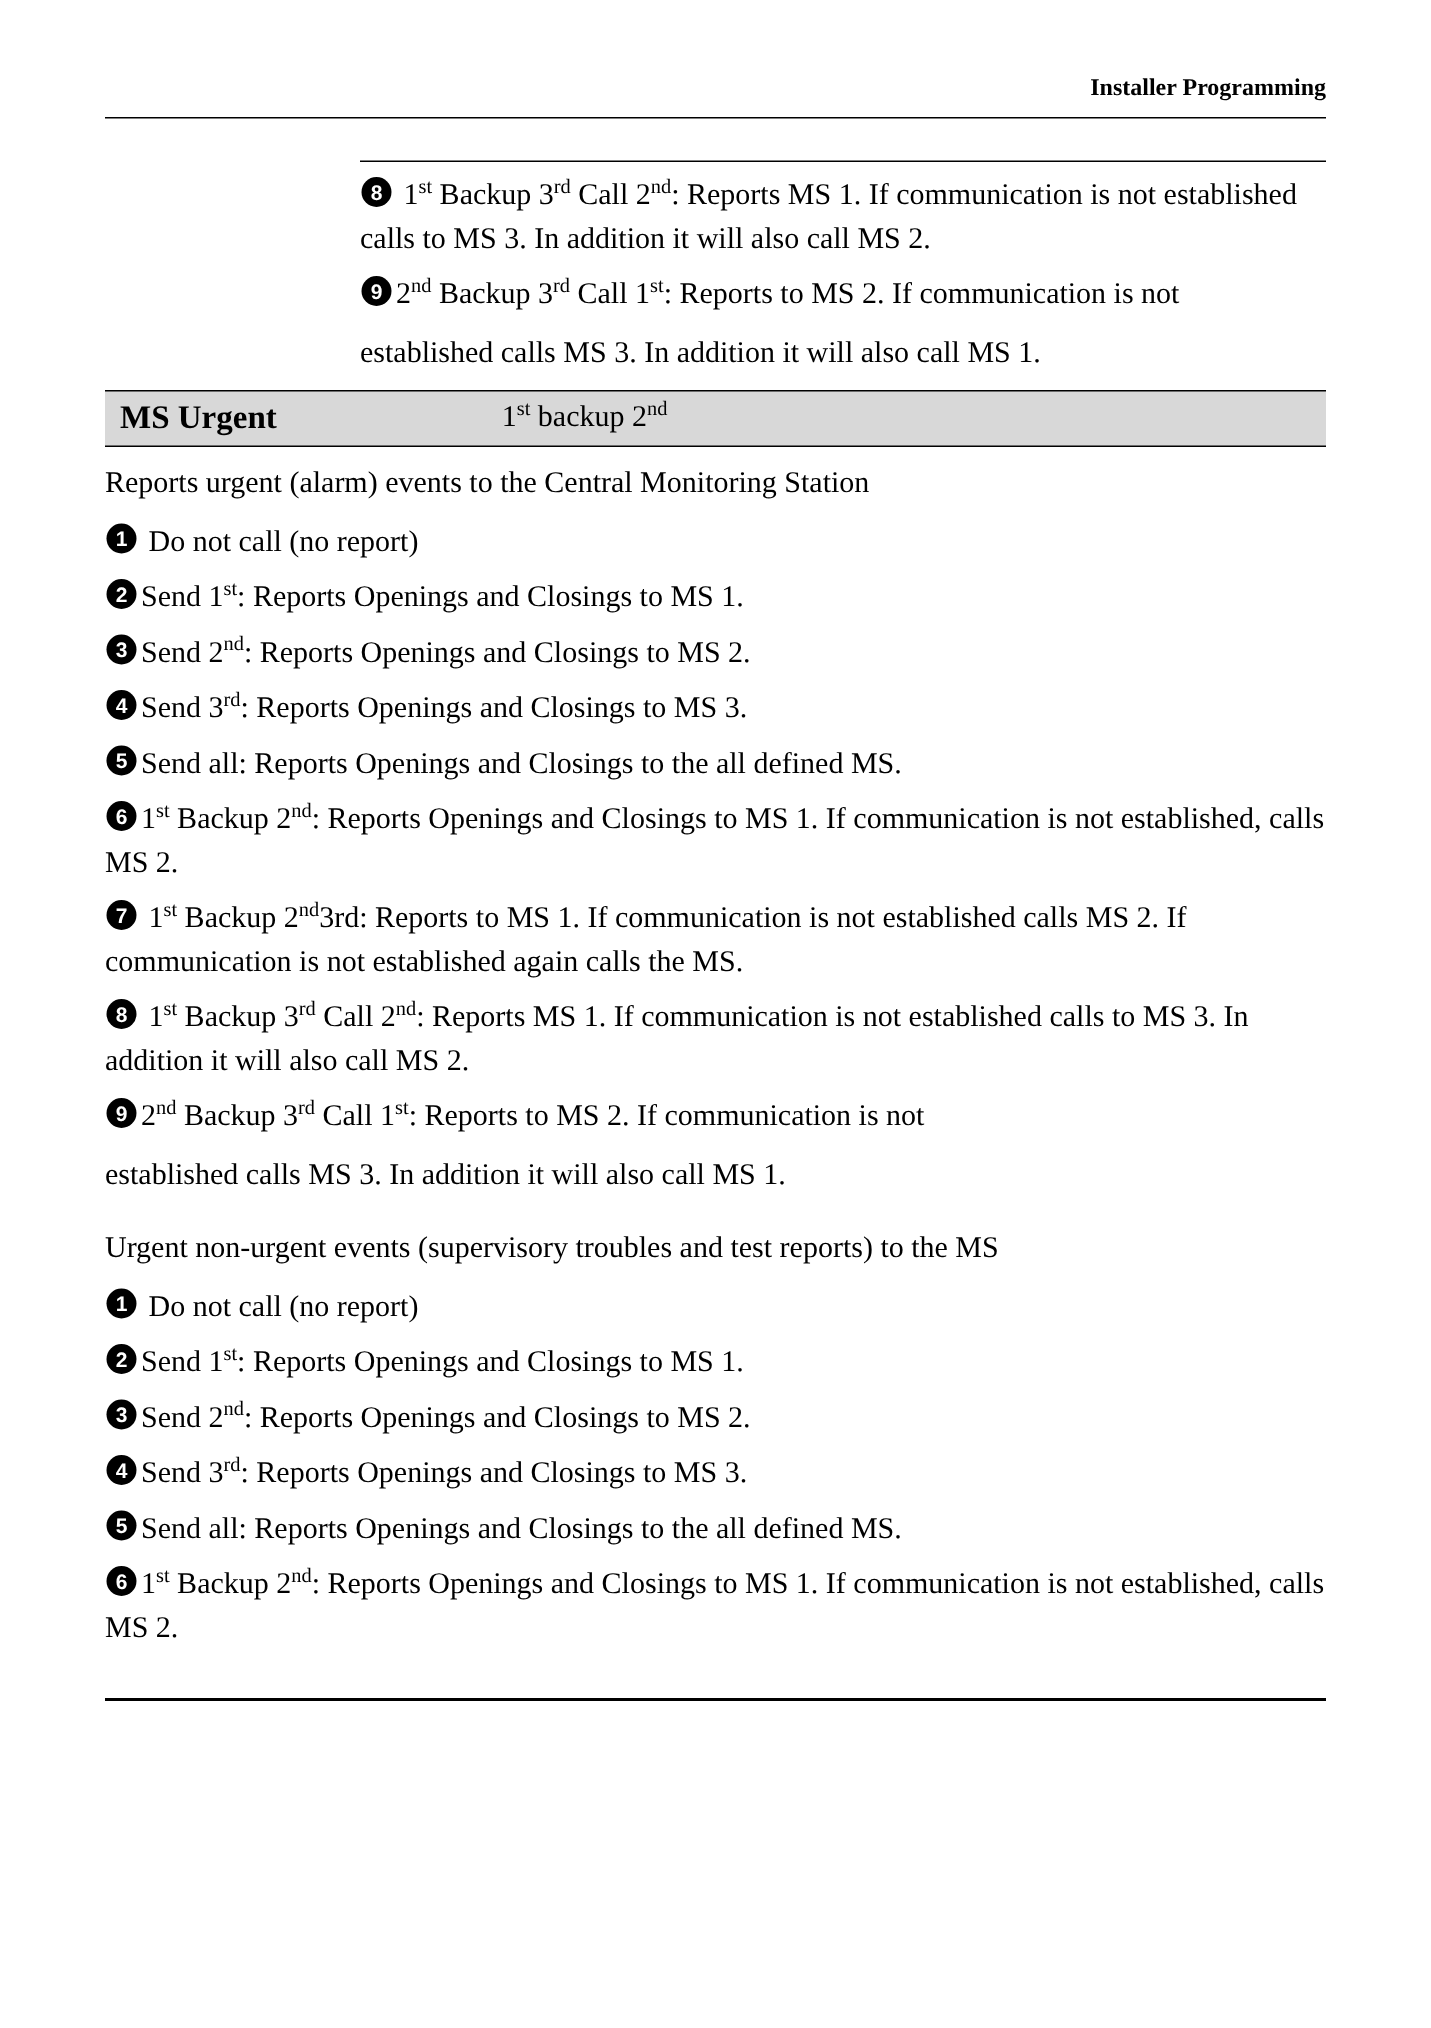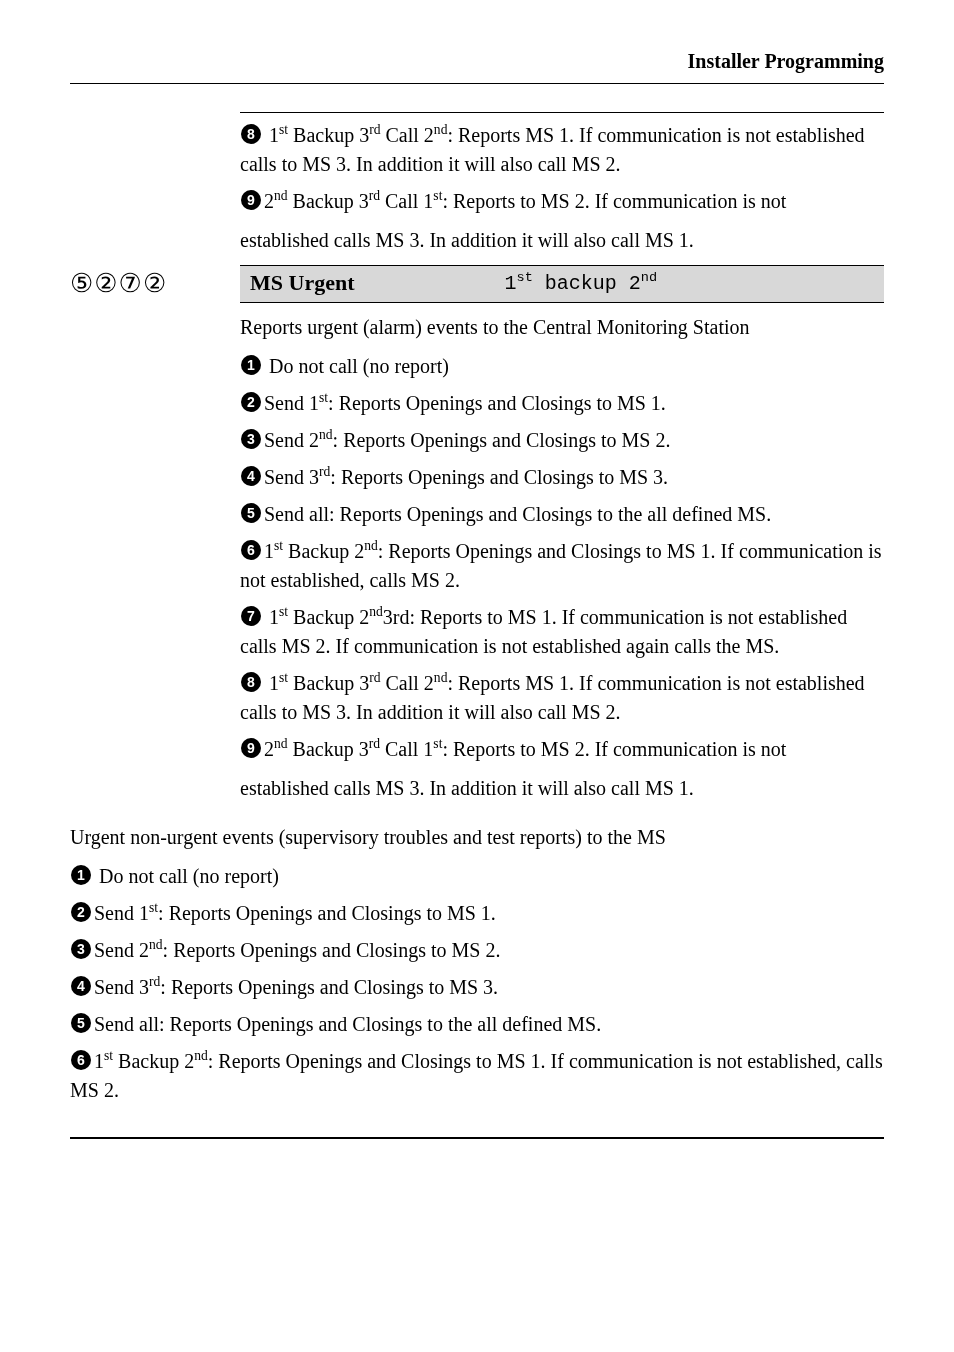--- a/index.html
+++ b/index.html
@@ -14,21 +14,21 @@
   .page {
     width: 954px;
     min-height: 1352px;
     box-sizing: border-box;
     padding: 50px 70px 40px 70px;
     position: relative;
   }
   .running-head {
     text-align: right;
     font-weight: bold;
-    font-size: 20px;
+    font-size: 16px;
     margin-bottom: 10px;
   }
   .head-rule {
     border: none;
     border-top: 1.5px solid #000;
     margin: 0 0 28px 0;
   }
   .row {
     display: flex;
     align-items: flex-start;
@@ -58,21 +58,20 @@
     align-items: center;
   }
   .section-title {
     font-weight: bold;
     font-size: 22px;
     margin-right: 150px;
     white-space: nowrap;
   }
   .section-sub {
     font-size: 20px;
-    font-family: Liberation Mono, monospace;
   }
   .body-text {
     font-size: 20px;
     line-height: 1.45;
     margin: 10px 0 10px 0;
   }
   .item {
     font-size: 20px;
     line-height: 1.45;
     margin: 8px 0;
@@ -112,21 +111,20 @@
                 <circle cx="11" cy="11" r="10" fill="#000"></circle>
                 <text x="11" y="16" text-anchor="middle" font-family="Arial,Helvetica,sans-serif" font-size="14" font-weight="bold" fill="#fff">9</text>
               </svg></span>2<sup>nd</sup> Backup 3<sup>rd</sup> Call 1<sup>st</sup>: Reports to MS 2. If communication is not</div>
         </div>
       <div class="body-text">established calls MS 3. In addition it will also call MS 1.</div>
     </div>
   </div>
 
   <div id="sections">
       <div class="row">
-        <div class="left-col">⑤②⑦②</div>
         <div class="right-col">
           <div class="section-bar">
             <span class="section-title">MS Urgent</span>
             <span class="section-sub">1<sup>st</sup> backup 2<sup>nd</sup></span>
           </div>
           <div class="body-text">Reports urgent (alarm) events to the Central Monitoring Station</div>
           <div class="item"><span class="bullet-num"><svg width="22" height="22" viewBox="0 0 22 22">
                 <circle cx="11" cy="11" r="10" fill="#000"></circle>
                 <text x="11" y="16" text-anchor="middle" font-family="Arial,Helvetica,sans-serif" font-size="14" font-weight="bold" fill="#fff">1</text>
               </svg></span> Do not call (no report)</div>

